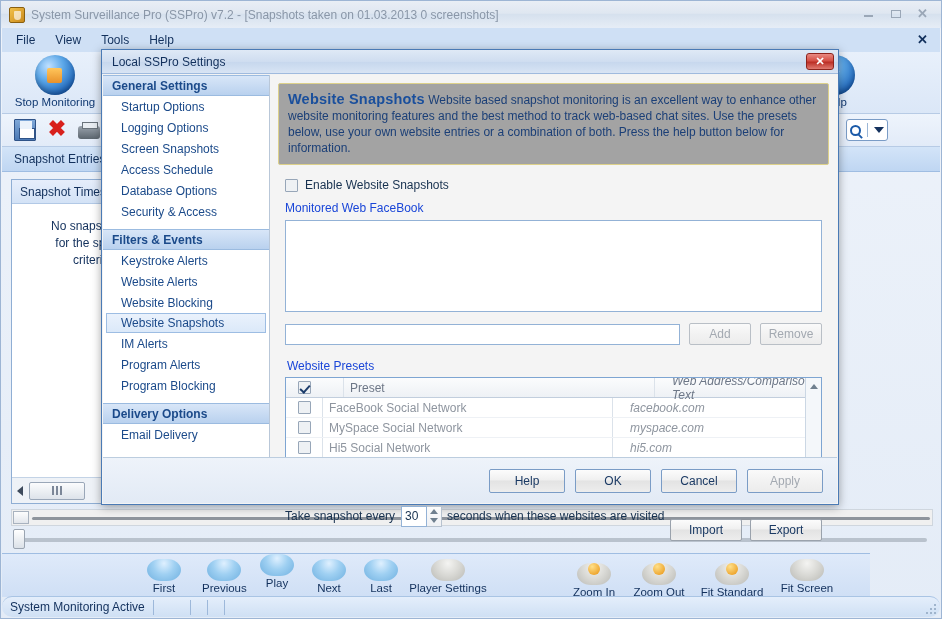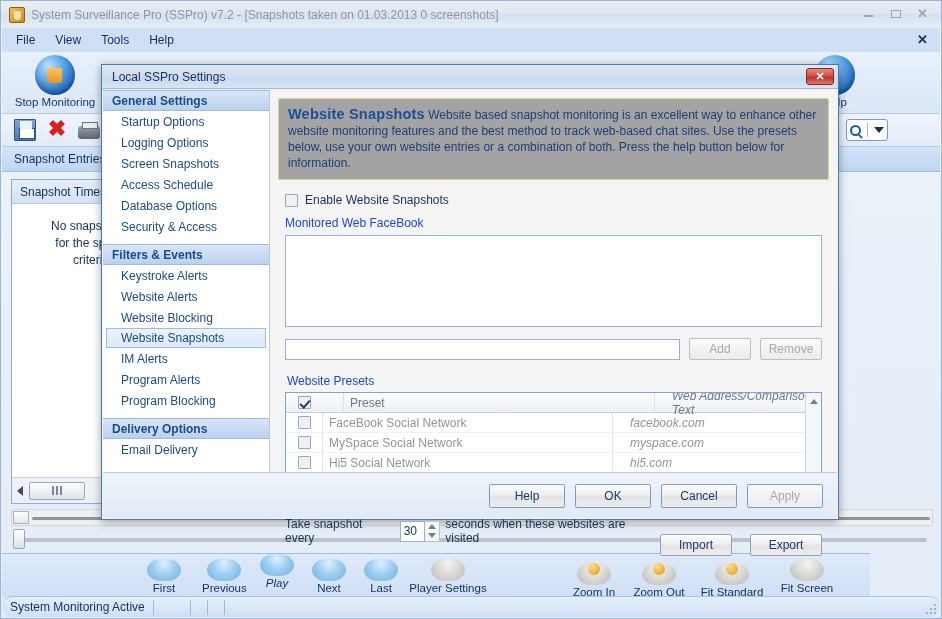--- a/index.html
+++ b/index.html
@@ -181,21 +181,21 @@
       radial-gradient(circle at 2px 10px,#9fb4cc 1px,transparent 1.2px),
       radial-gradient(circle at 6px 10px,#9fb4cc 1px,transparent 1.2px),
       radial-gradient(circle at 10px 10px,#9fb4cc 1px,transparent 1.2px),
       radial-gradient(circle at 6px 6px,#9fb4cc 1px,transparent 1.2px),
       radial-gradient(circle at 10px 6px,#9fb4cc 1px,transparent 1.2px),
       radial-gradient(circle at 10px 2px,#9fb4cc 1px,transparent 1.2px);
   }
 
   
   #dialog {
-    position:absolute; left:100px; top:63px; width:738px; height:456px;
+    position:absolute; left:100px; top:48px; width:738px; height:456px;
     background:#f3f3f3;
     border:1px solid #4a7ab5;
     box-shadow: 0 2px 9px rgba(0,0,0,.35);
   }
   #dlg-title {
     height:24px;
     background: linear-gradient(to bottom,#dfe9f6 0%,#cfddf0 50%,#c6d7ed 51%,#d8e4f4 100%);
     border-bottom:1px solid #9fbade;
     display:flex; align-items:center; padding-left:10px;
     font-size:12px; color:#12305c;
@@ -290,21 +290,21 @@
   
   #interval-row { display:flex; align-items:center; gap:0; margin:14px 7px 0; font-size:12px; color:#17314f;}
   #interval-val {
     width:26px; height:21px; background:#fff; border:1px solid #93b2d6; margin-left:6px;
     display:flex; align-items:center; padding-left:3px; font-size:12px; color:#17314f;
   }
   #spinner { width:15px; height:21px; border:1px solid #b7c2cf; border-left:none;
     background:linear-gradient(#fbfbfb,#eff1f4); display:flex; flex-direction:column;
     align-items:center; justify-content:space-around; }
   #interval-text { margin-left:5px; }
-  #ie-btns { margin-left:auto; display:flex; gap:18px;margin-top:28px; }
+  #ie-btns { margin-left:auto; display:flex; gap:8px;margin-top:28px; }
 
   
   #dlg-footer {
     position:absolute; left:1px; right:1px; bottom:1px; height:46px;
     background: linear-gradient(to bottom,#eef3fa,#e2eaf5);
     border-top:1px solid #bccddf;
     display:flex; align-items:center; justify-content:flex-end; gap:10px; padding-right:14px;
   }
   #dlg-footer .btn { min-width:76px; height:24px; border-color:#7a9cc6; }
 </style>
@@ -391,21 +391,21 @@
 
   <div id="player-toolbar">
     <div class="pitem" style="left:145px; top:5px;">
       <div class="pic"></div>
       <div class="plbl">First</div>
     </div>
     <div class="pitem" style="left:200px; top:5px;">
       <div class="pic"></div>
       <div class="plbl">Previous</div>
     </div>
-    <div class="pitem" style="left:258px; top:0;font-style:italic;">
+    <div class="pitem" style="left:258px; top:0;">
       <div class="pic"></div>
       <div class="plbl">Play</div>
     </div>
     <div class="pitem" style="left:310px; top:5px;">
       <div class="pic"></div>
       <div class="plbl">Next</div>
     </div>
     <div class="pitem" style="left:362px; top:5px;">
       <div class="pic"></div>
       <div class="plbl">Last</div>

